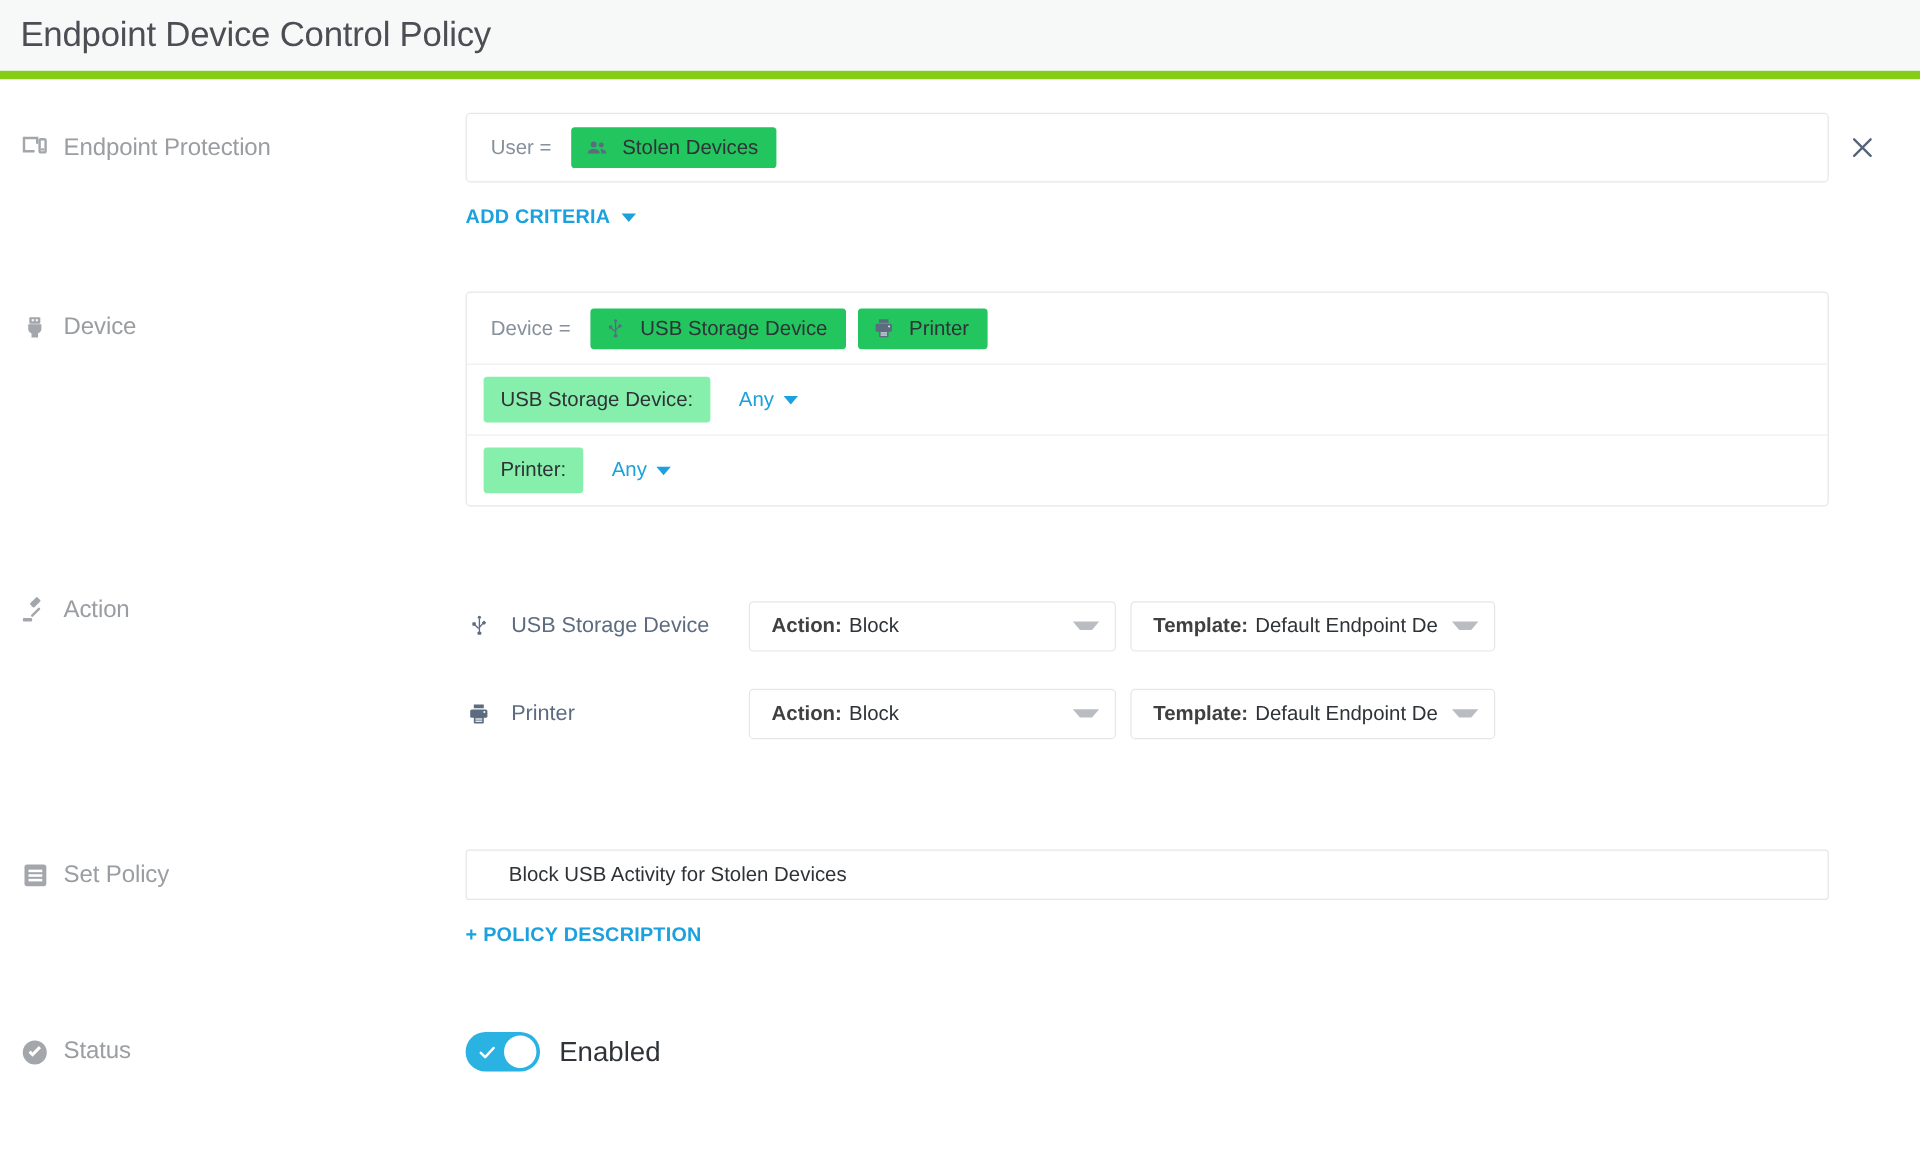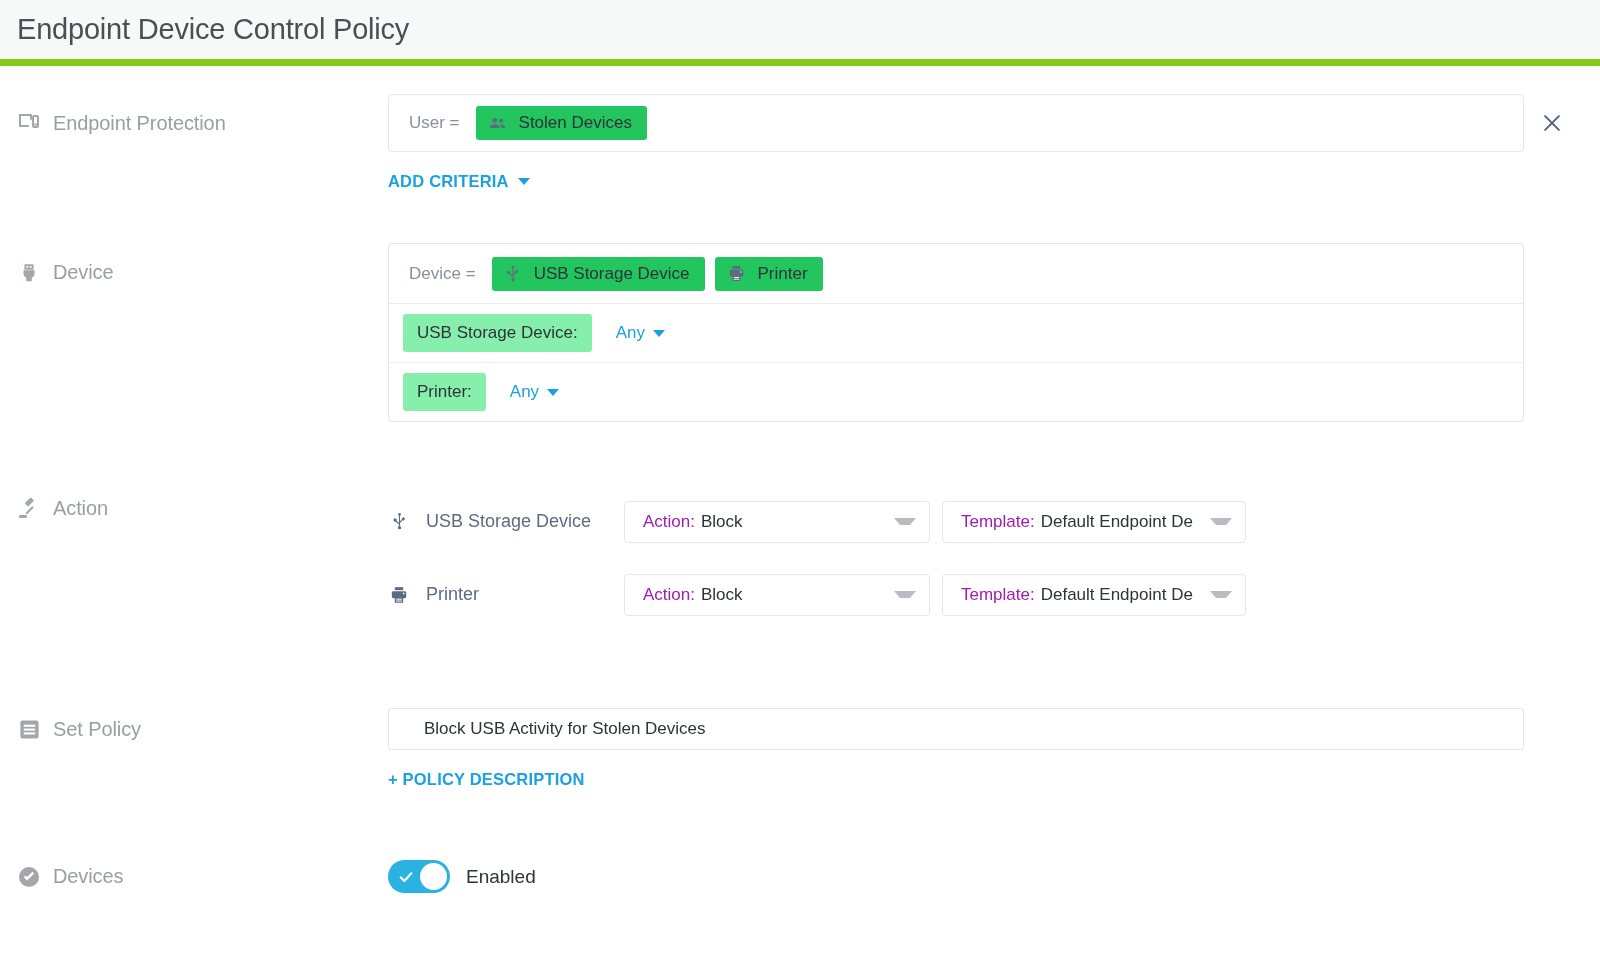--- a/index.html
+++ b/index.html
@@ -170,21 +170,21 @@
     background: #fff;
     display: flex;
     align-items: center;
     padding: 0 13px 0 18px;
     font-size: 17px;
     color: #2f3337;
     cursor: pointer;
     overflow: hidden;
     white-space: nowrap;
   }
-  .select .sel-key { color: #a21caf; margin-right: 6px; }
+  .select .sel-key { color: #404040; margin-right: 6px; font-weight: bold; }
   .select .sel-val { color: #2f3337; }
   .select .sel-caret {
     margin-left: auto;
     padding-left: 10px;
     width: 0; height: 0;
     border-left: 6px solid transparent;
     border-right: 6px solid transparent;
     border-top: 7px solid #b9bdc2;
   }
   .select.action-sel { width: 306px; flex: 0 0 306px; margin-right: 12px; }
@@ -217,21 +217,21 @@
     position: relative;
   }
   .toggle .tick { color: #fff; margin-left: 7px; display:inline-flex; }
   .toggle .knob {
     position: absolute;
     right: 3px;
     width: 27px; height: 27px;
     border-radius: 50%;
     background: #fff;
   }
-  .toggle-label { font-size: 19px; color: #2f3337; }
+  .toggle-label { font-size: 23px; color: #2f3337; }
 
   .sec-endpoint { margin-top: 28px; }
   .sec-device   { margin-top: 52px; }
   .sec-action   { margin-top: 63px; }
   .sec-policy   { margin-top: 77px; }
   .sec-status   { margin-top: 71px; }
   .label-top { align-self: flex-start; }
 </style>
 </head>
 <body>
@@ -440,21 +440,21 @@
   </div>
 
   <div class="section sec-status">
     <div class="label-col label-top" style="height:33px">
       <span class="sec-icon">
         <svg width="24" height="24" viewBox="0 0 24 24" fill="currentColor">
           <circle cx="12" cy="12" r="10"></circle>
           <path d="M6.8 12.3l3.3 3.3 7.1-7.1-1.8-1.8-5.3 5.3-1.5-1.5z" fill="#ffffff"></path>
         </svg>
       </span>
-      <span class="sec-label">Devices</span>
+      <span class="sec-label">Status</span>
     </div>
     <div class="content-col">
       <div class="toggle-wrap">
         <div class="toggle">
           <span class="tick">
             <svg width="16" height="16" viewBox="0 0 24 24" fill="none" stroke="currentColor" stroke-width="3.2" stroke-linecap="round" stroke-linejoin="round">
               <polyline points="4,12.5 9.5,18 20,6.5"></polyline>
             </svg>
           </span>
           <span class="knob"></span>

